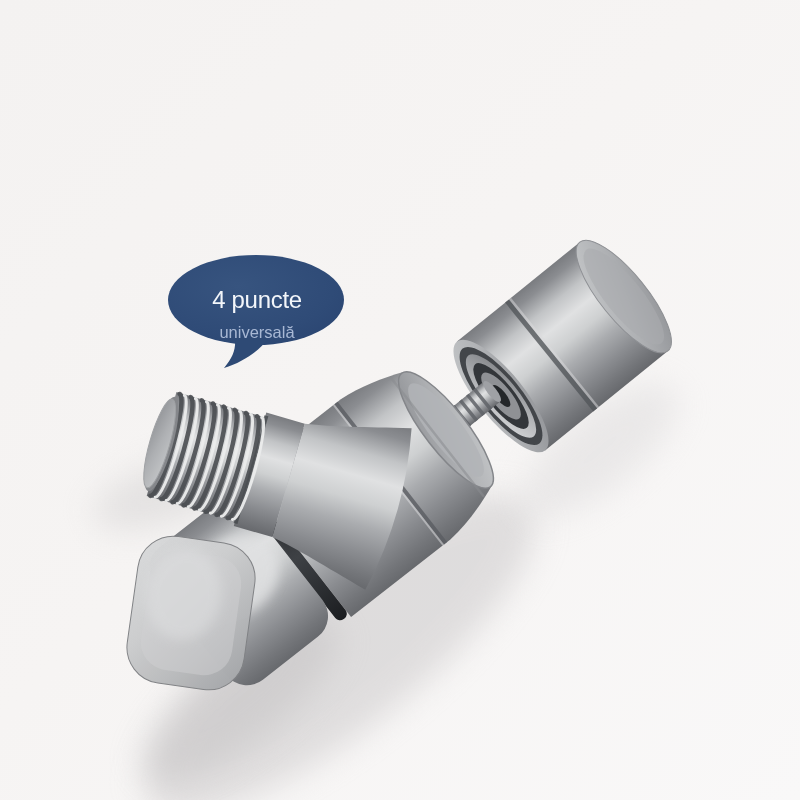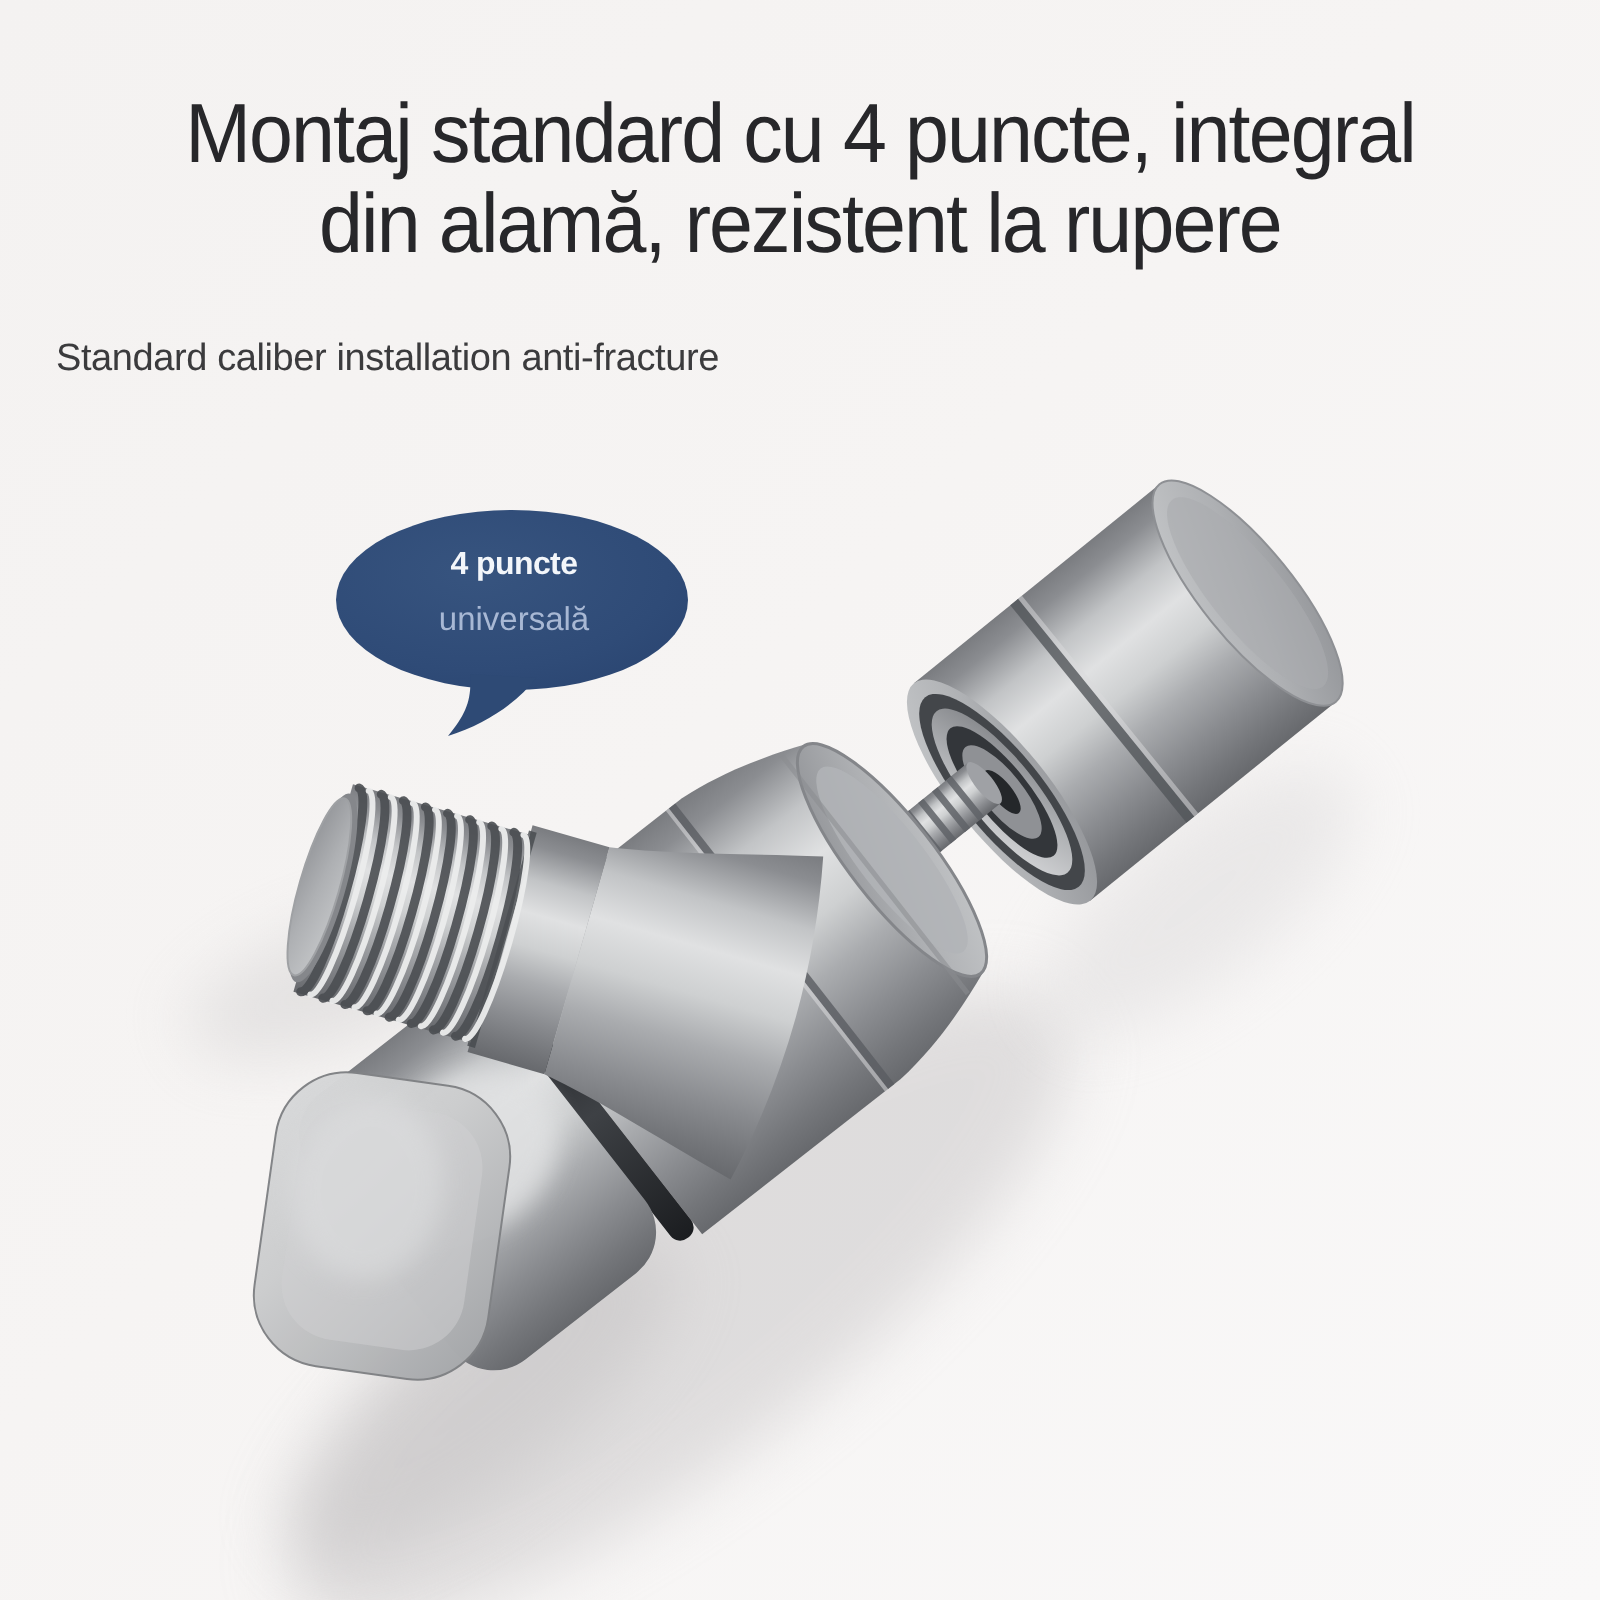--- a/index.html
+++ b/index.html
@@ -18,22 +18,22 @@
   .subtitle{
     position:absolute;top:169px;left:28px;
     font-size:19px;letter-spacing:-.2px;
     color:var(--subtitle-text,#3b3b3d);
   }
   .callout-text{
     position:absolute;left:168px;top:270px;width:178px;text-align:center;
     pointer-events:none;
   }
   .callout-heading{
-    font-size:16px;font-weight:700;letter-spacing:-.3px;
-    color:var(--bubble-heading-text,#f3f6fa);margin:4px 0 8px 0;
+    font-size:24px;font-weight:400;letter-spacing:-.3px;
+    color:var(--bubble-heading-text,#f3f6fa);margin:16px 0 8px 0;
   }
   .callout-body{
     font-size:16.5px;line-height:21px;
     color:var(--bubble-body-text,#a8b8d4);
   }
 </style>
 </head>
 <body>
 
 <div class="stage">
@@ -182,26 +182,21 @@
       <rect x="-46" y="-60" width="92" height="120" rx="28" fill="#cfd0d1" opacity=".5"></rect>
       <ellipse cx="-10" cy="-18" rx="38" ry="46" fill="#dfe0e1" opacity=".55" filter="url(#f-blur-sm)"></ellipse>
     </g>
 
     <g>
       <ellipse cx="256" cy="300" rx="88" ry="45" fill="url(#gBubble)"></ellipse>
       <path d="M 235,337 C 236,350 233,357 224,368 C 243,362 259,351 268,339 Z" fill="var(--bubble-fill,#2e4a75)"></path>
     </g>
   </svg>
 
-  <div class="title">
-    <div class="tline">Montaj standard cu 4 puncte, integral</div>
-    <div class="tline">din alamă, rezistent la rupere</div>
-  </div>
-
-  <div class="subtitle">Standard caliber installation anti-fracture</div>
+
 
   <div class="callout-text">
     <div class="callout-heading">4 puncte</div>
     <div class="callout-body">
       <div>universală</div>
     </div>
   </div>
 
 </div>
 

